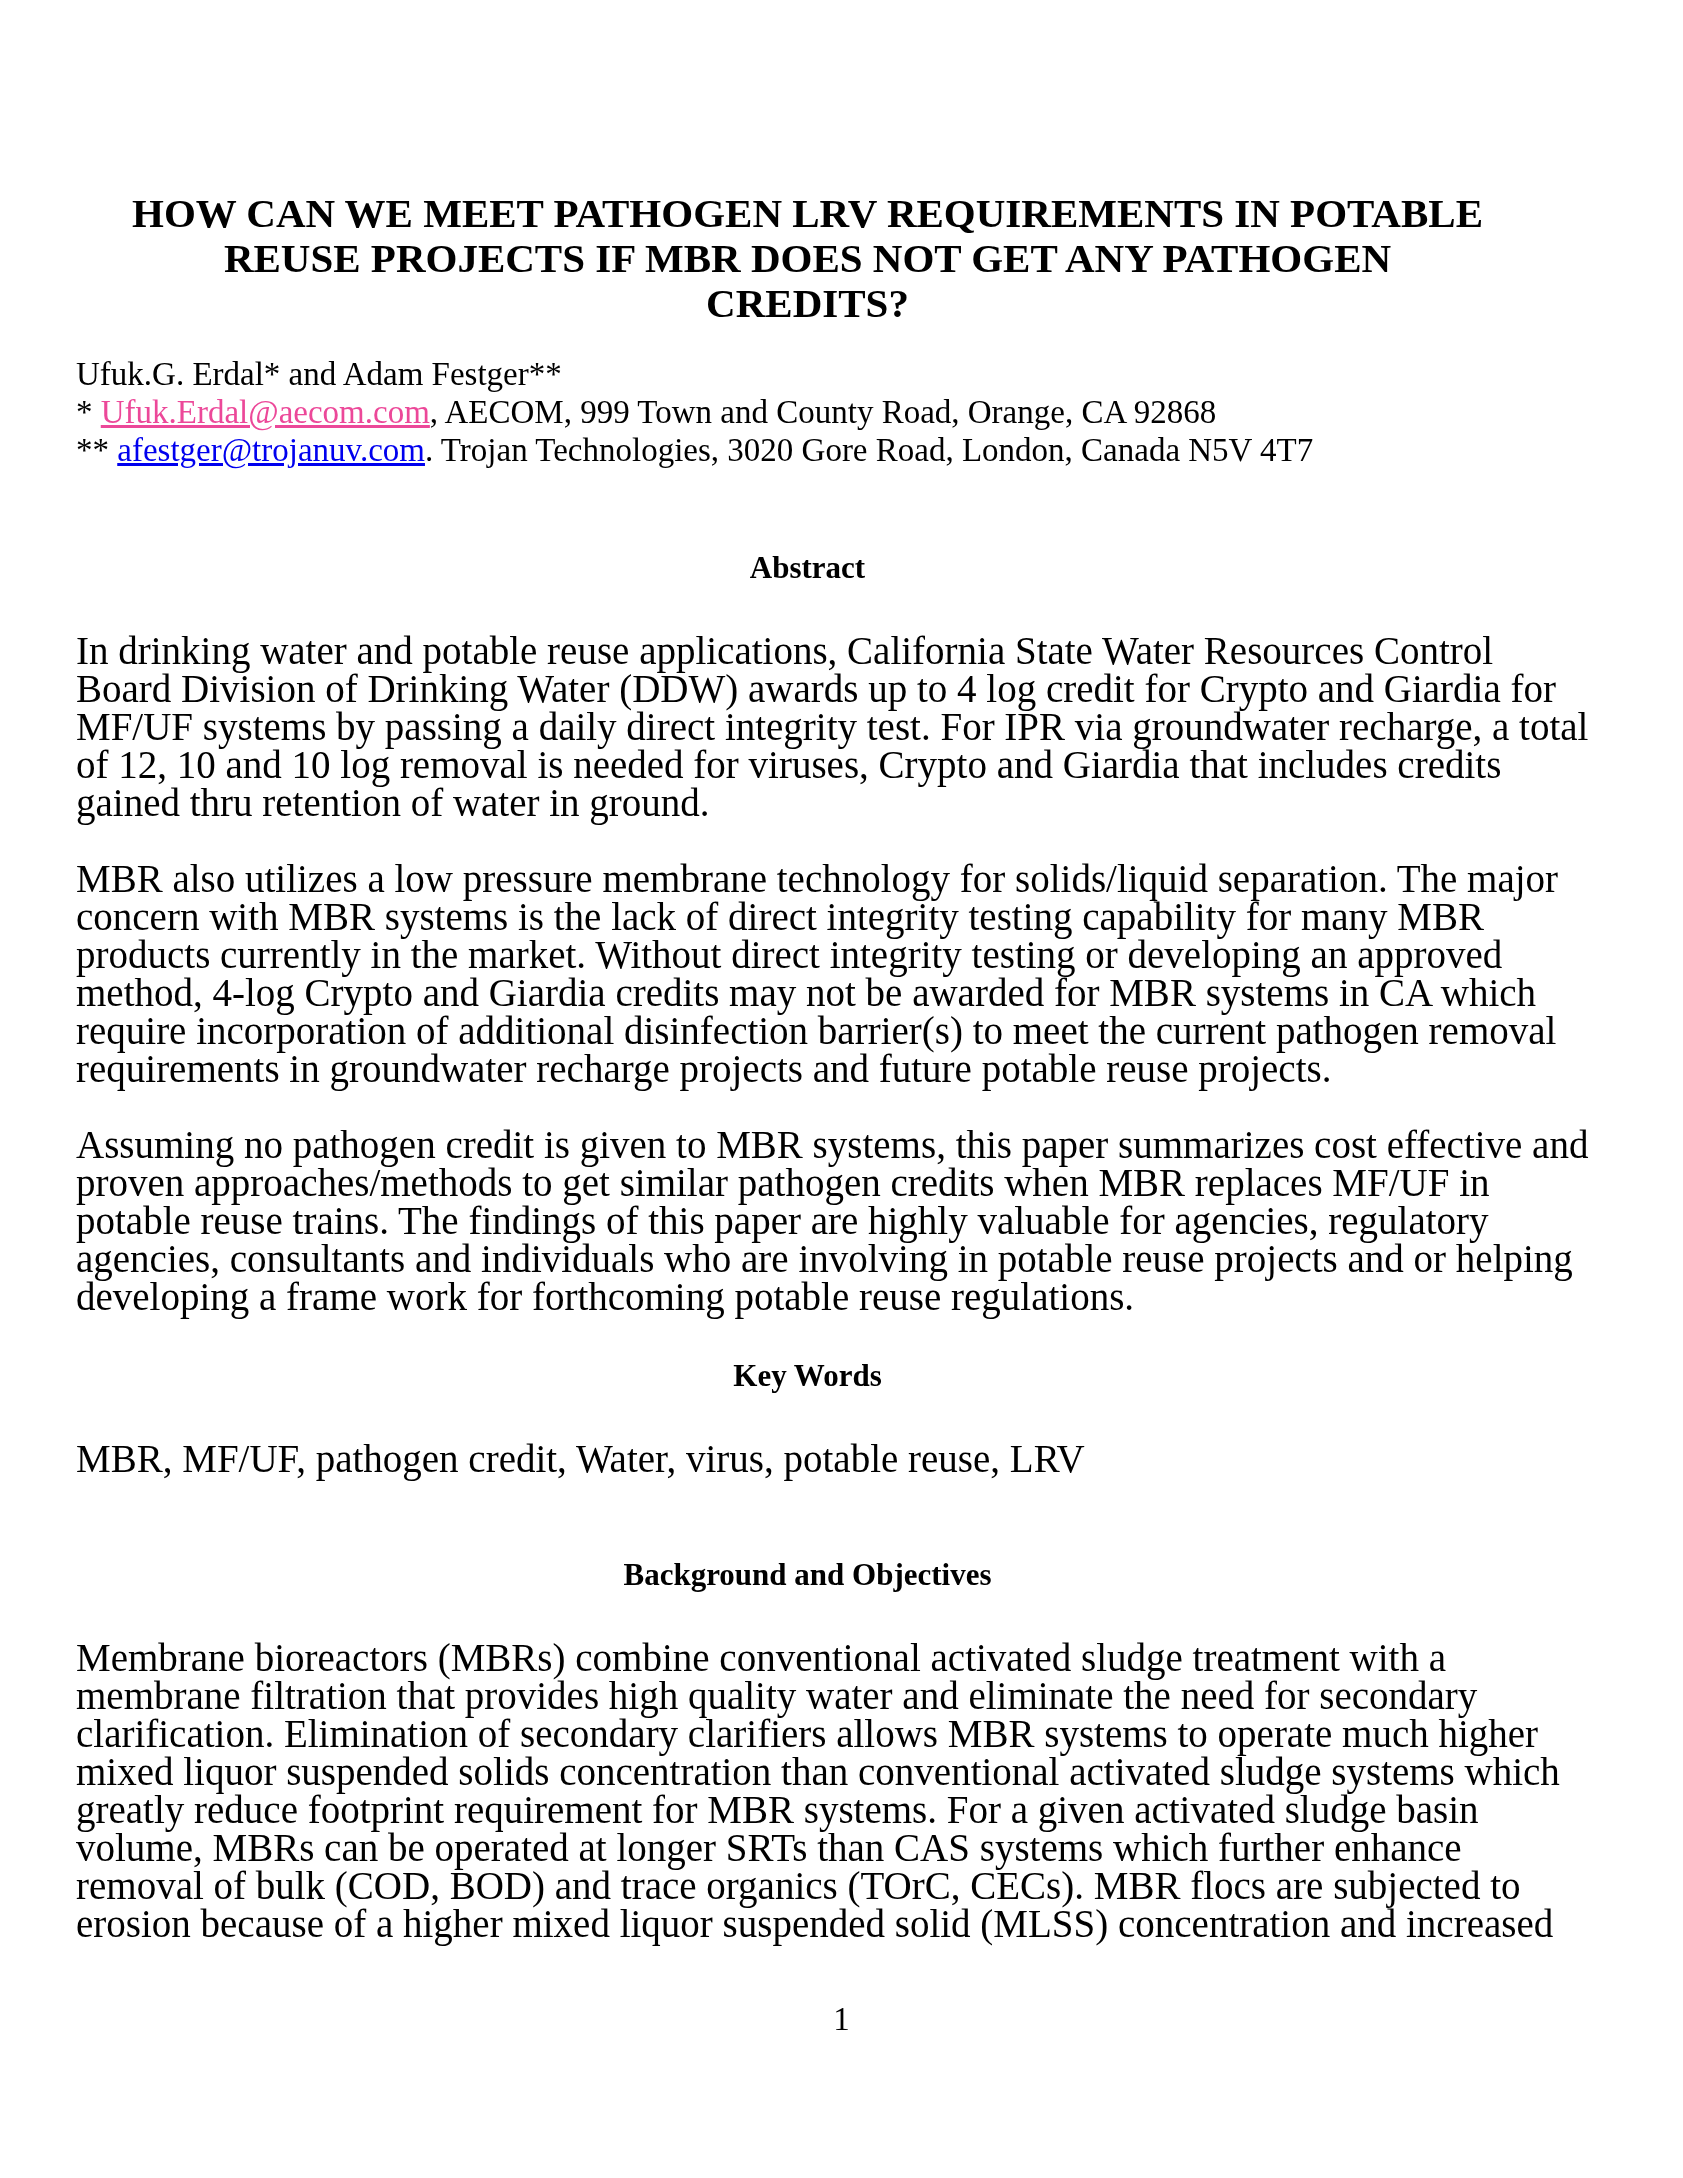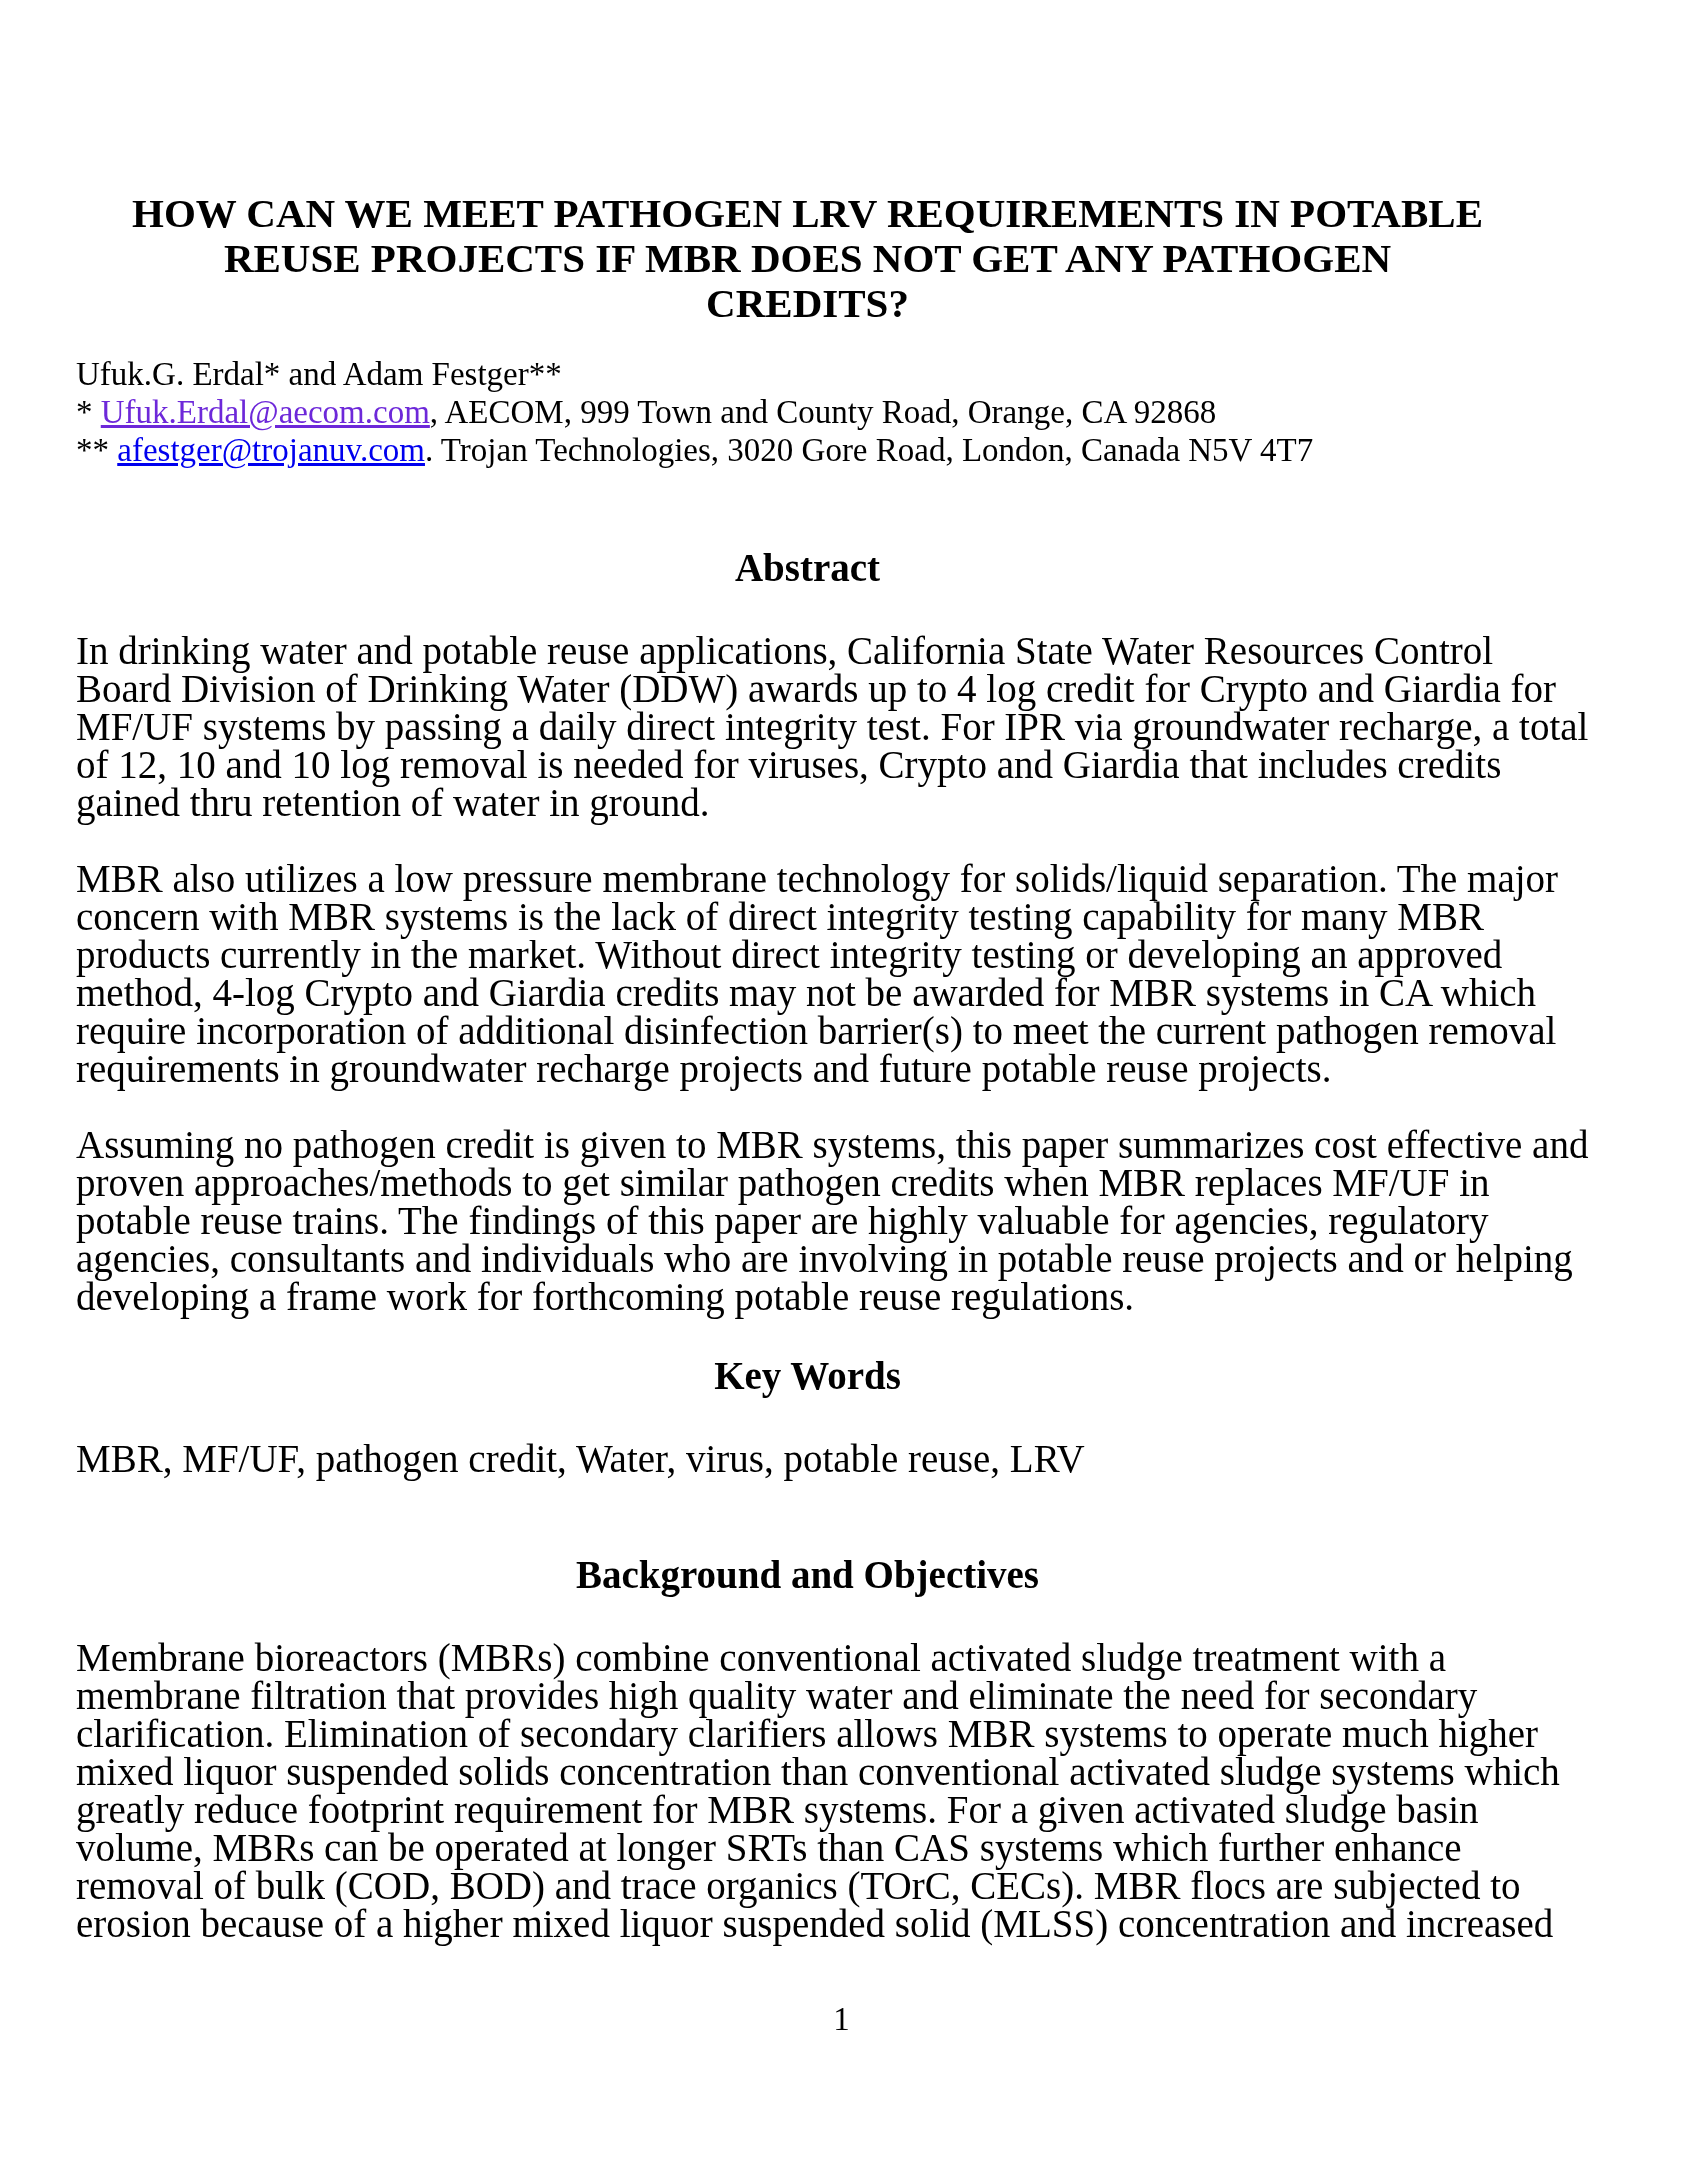--- a/index.html
+++ b/index.html
@@ -18,25 +18,25 @@
     margin: 0;
     font-size: 41px;
     font-weight: bold;
     line-height: 45px;
     text-align: center;
     white-space: pre-wrap;
   }
   .authors { margin-top: 29px; font-size: 33px; line-height: 38px; }
   .author-line { white-space: pre-wrap; }
   .email-link { text-decoration: underline; cursor: pointer; }
-  .email-black { color: #6d28d9; }
+  .email-black { color: #ec4899; }
   .email-blue  { color: var(--link-blue, #0000EE); }
   h2.section-heading {
     margin: 0;
-    font-size: 39px;
+    font-size: 31px;
     font-weight: bold;
     line-height: 45px;
     text-align: center;
   }
   .h-abstract   { margin-top: 76px !important; }
   .h-keywords   { margin-top: 37px !important; }
   .h-background { margin-top: 74px !important; }
   p.body-par {
     margin: 0;
     font-size: 39px;

